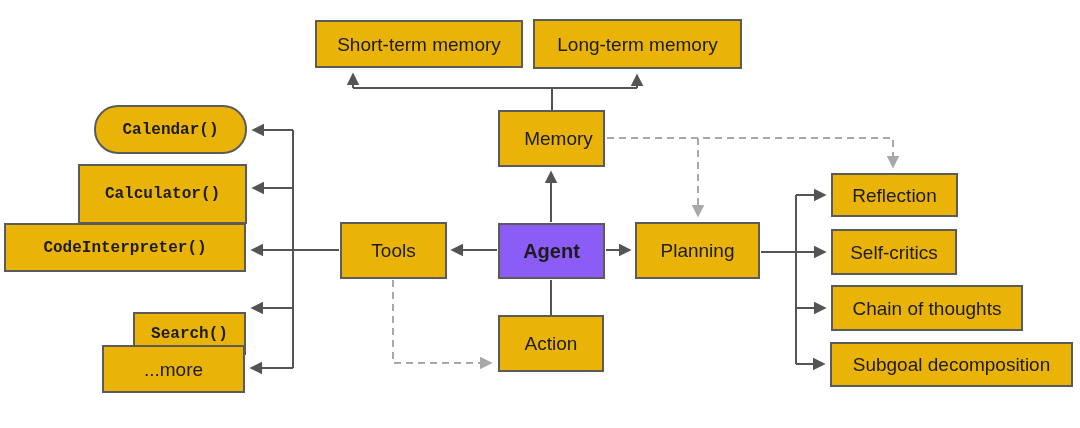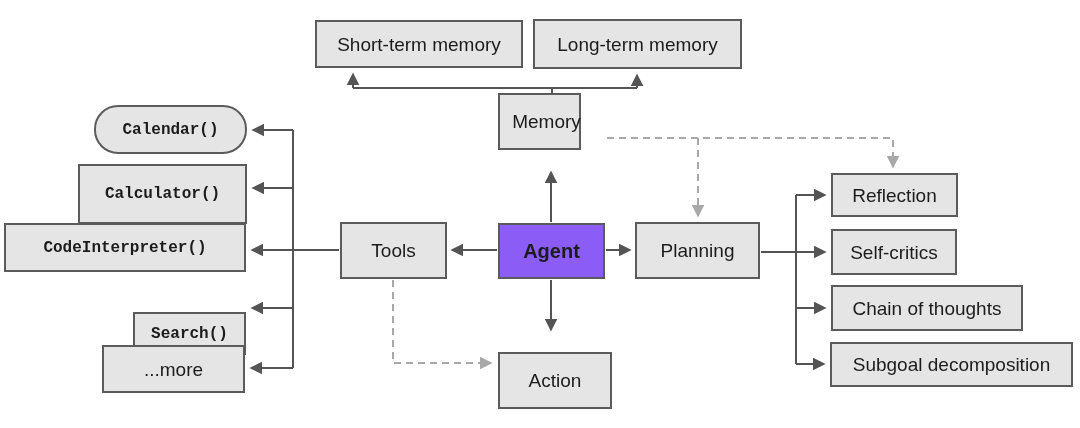--- a/index.html
+++ b/index.html
@@ -15,21 +15,21 @@
   .connector-layer {
     position: absolute;
     left: 0; top: 0;
     width: 1080px; height: 428px;
   }
   .node {
     position: absolute;
     display: flex;
     align-items: center;
     justify-content: center;
-    background: #e5e5e5;
+    background: #eab308;
     border: 2px solid #5b5b5b;
     color: #1c1c1c;
     font-size: 19px;
     line-height: 1;
     white-space: nowrap;
     text-align: center;
   }
   .node.pink {
     background: #8b5cf6;
     font-weight: bold;
@@ -84,25 +84,25 @@
 
     <path class="dashed-edge" d="M607 138 H893 V166" marker-end="url(#arrowGray)"></path>
     <path class="dashed-edge" d="M698 138 V215" marker-end="url(#arrowGray)"></path>
 
     <path class="dashed-edge" d="M393 280 V363 H490" marker-end="url(#arrowGray)"></path>
   </svg>
 
   <div class="node" style="left:315px; top:20px; width:208px; height:48px;">Short-term memory</div>
   <div class="node" style="left:533px; top:19px; width:209px; height:50px;">Long-term memory</div>
 
-  <div class="node" style="left:498px; top:93px; width:83px; height:57px;padding-left:14px;">Memory</div>
+  <div class="node" style="left:498px; top:110px; width:107px; height:57px;padding-left:14px;">Memory</div>
   <div class="node pink" style="left:498px; top:223px; width:107px; height:56px;">Agent</div>
   <div class="node" style="left:340px; top:222px; width:107px; height:57px;">Tools</div>
   <div class="node" style="left:635px; top:222px; width:125px; height:57px;">Planning</div>
-  <div class="node" style="left:498px; top:352px; width:114px; height:57px;">Action</div>
+  <div class="node" style="left:498px; top:315px; width:106px; height:57px;">Action</div>
 
   <div class="node mono" style="left:94px; top:105px; width:153px; height:49px;border-radius:24px;">Calendar()</div>
   <div class="node mono" style="left:78px; top:164px; width:169px; height:60px;">Calculator()</div>
   <div class="node mono" style="left:4px; top:223px; width:242px; height:49px;">CodeInterpreter()</div>
   <div class="node mono" style="left:133px; top:284px; width:113px; height:43px;margin-top:28px;">Search()</div>
   <div class="node" style="left:102px; top:345px; width:143px; height:48px;">...more</div>
 
   <div class="node" style="left:831px; top:173px; width:127px; height:44px;text-align:center;">Reflection</div>
   <div class="node" style="left:831px; top:229px; width:126px; height:46px;">Self-critics</div>
   <div class="node" style="left:831px; top:285px; width:192px; height:46px;">Chain of thoughts</div>

